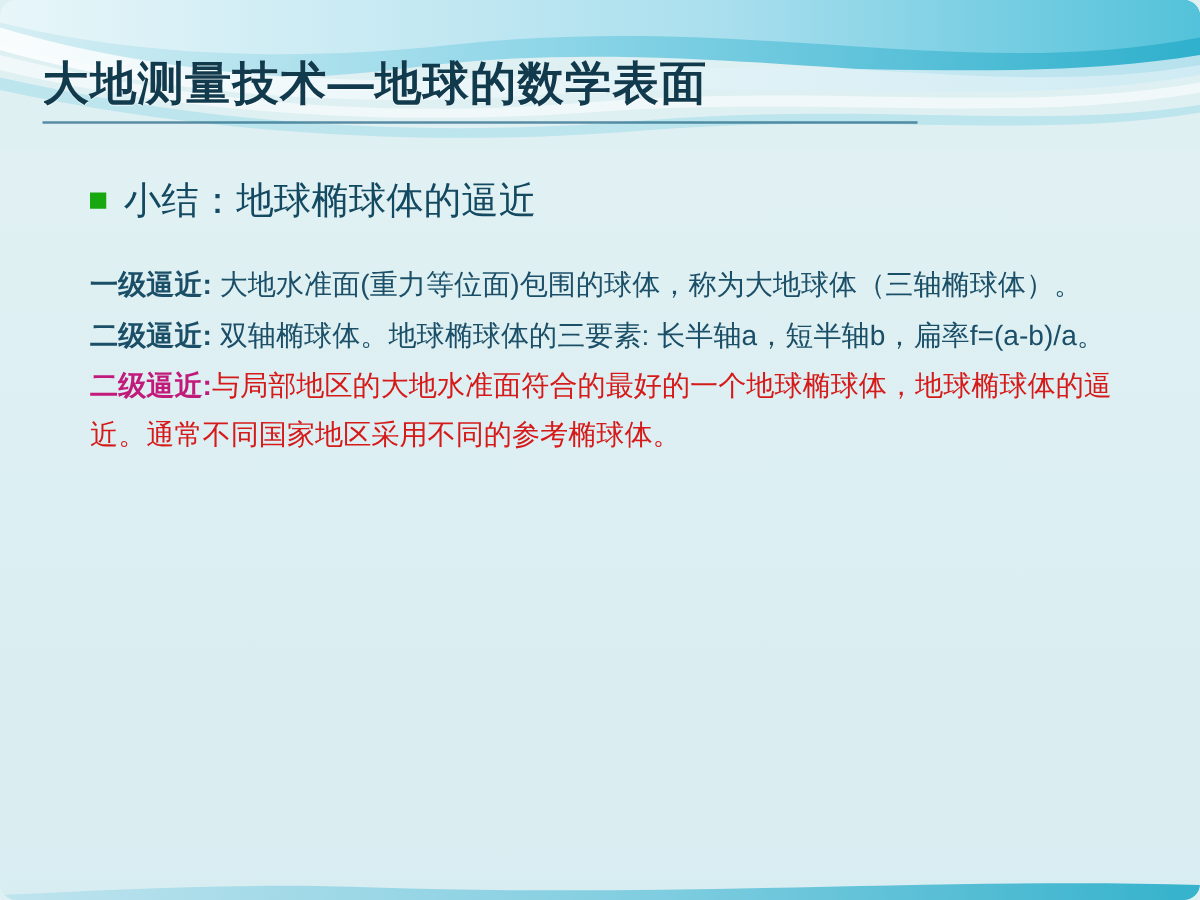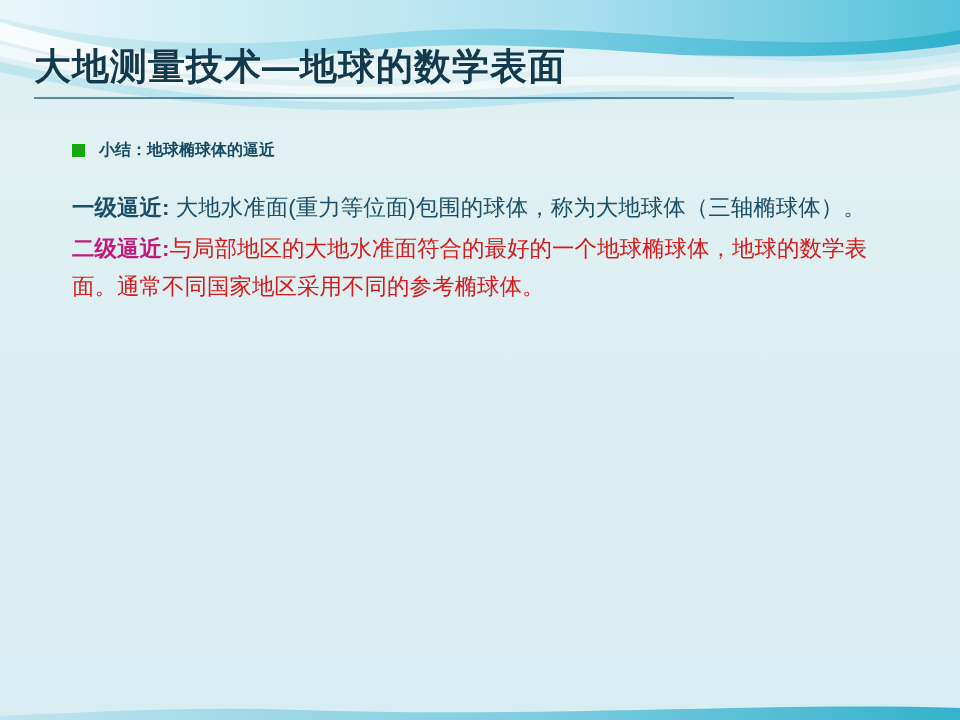--- a/index.html
+++ b/index.html
@@ -12,20 +12,21 @@
     font-family: "Liberation Sans", sans-serif;
     background: #dff0f2;
     overflow: hidden;
   }
   .slide {
     position: relative;
     width: 960px;
     height: 720px;
     background: linear-gradient(180deg, #e3f2f4 0%, #ddeff2 45%, #d8edf1 100%);
     overflow: hidden;
+    border-radius: 13px;
   }
 
   
   .banner {
     position: absolute;
     top: 0;
     left: 0;
     width: 960px;
     height: 120px;
     overflow: hidden;
@@ -80,22 +81,22 @@
     margin-bottom: 26px;
   }
   .bullet-square {
     width: 13px;
     height: 13px;
     background: #17a80f;
     margin-right: 14px;
     flex: 0 0 auto;
   }
   .bullet-text {
-    font-size: 16px;
-    font-weight: bold;
+    font-size: 30px;
+    font-weight: normal;
     color: #144a61;
   }
 
   .para {
     font-size: 22.5px;
     line-height: 1.72;
     margin: 0 0 2px 0;
     color: #1b4d66;
   }
   .para .lead {
@@ -149,23 +150,26 @@
 
     <div class="bullet-row">
       <span class="bullet-square"></span>
       <span class="bullet-text">小结：地球椭球体的逼近</span>
     </div>
 
     <p class="para p1">
       <span class="lead">一级逼近:</span><span class="body-text"> 大地水准面(重力等位面)包围的球体，称为大地球体（三轴椭球体）。</span>
     </p>
 
+    <p class="para p2">
+      <span class="lead">二级逼近:</span><span class="body-text"> 双轴椭球体。地球椭球体的三要素: 长半轴a，短半轴b，扁率f=(a-b)/a。</span>
+    </p>
 
     <p class="para p3">
-      <span class="lead">二级逼近:</span><span class="body-text">与局部地区的大地水准面符合的最好的一个地球椭球体，地球的数学表面。通常不同国家地区采用不同的参考椭球体。</span>
+      <span class="lead">二级逼近:</span><span class="body-text">与局部地区的大地水准面符合的最好的一个地球椭球体，地球椭球体的逼近。通常不同国家地区采用不同的参考椭球体。</span>
     </p>
 
   </div>
 
   <div class="footer-bar">
     <svg width="960" height="18" viewBox="0 0 960 18" xmlns="http://www.w3.org/2000/svg">
       <defs>
         <linearGradient id="f1" x1="0" y1="0" x2="1" y2="0">
           <stop offset="0%" stop-color="#bfe4ee"></stop>
           <stop offset="55%" stop-color="#7fcde0"></stop>

